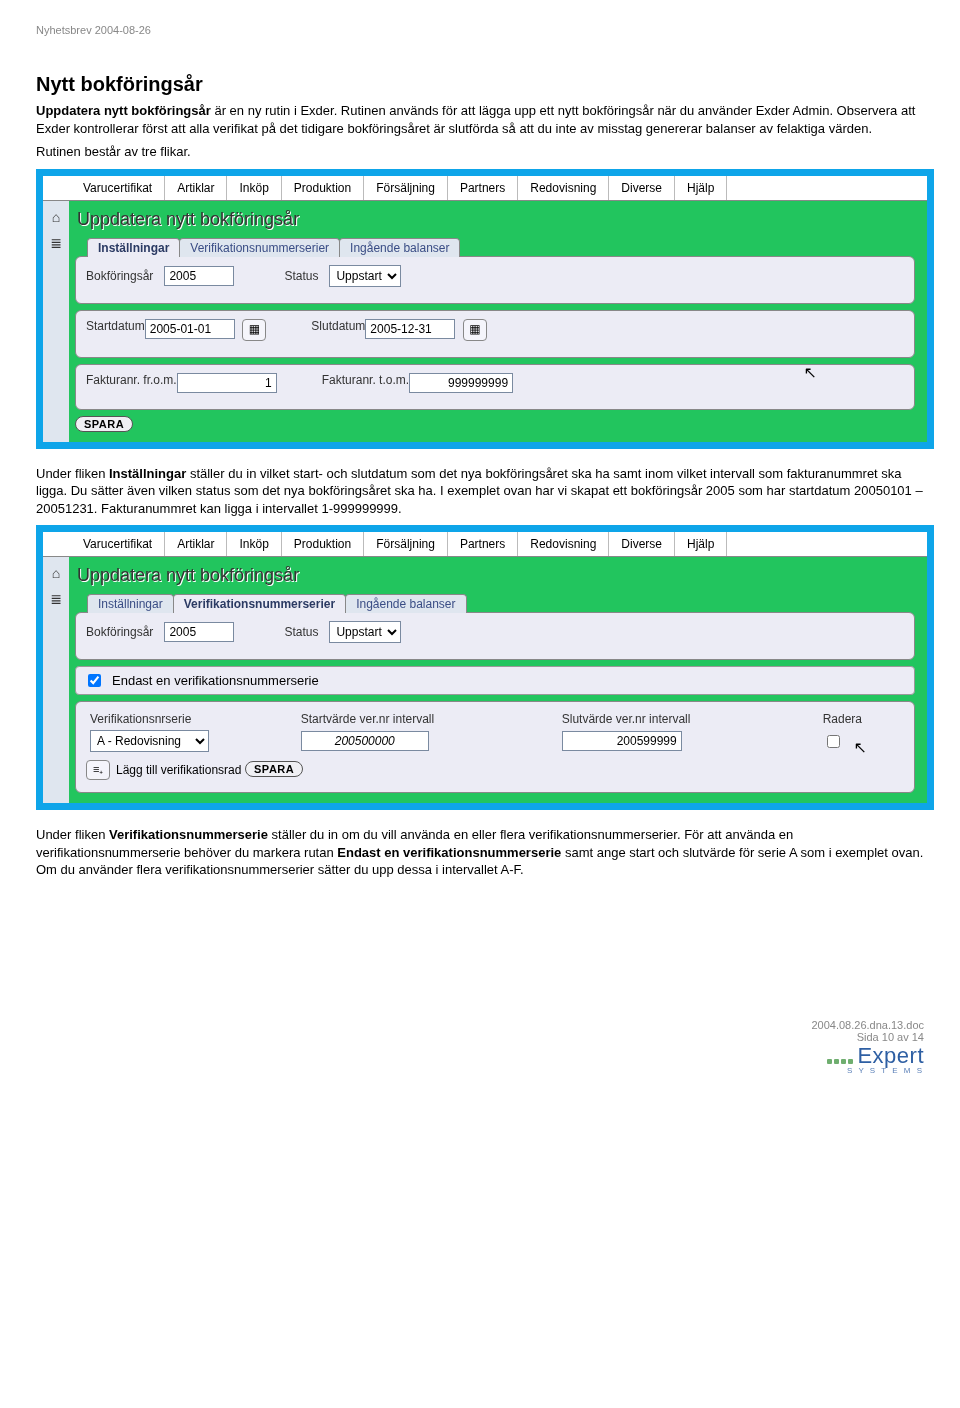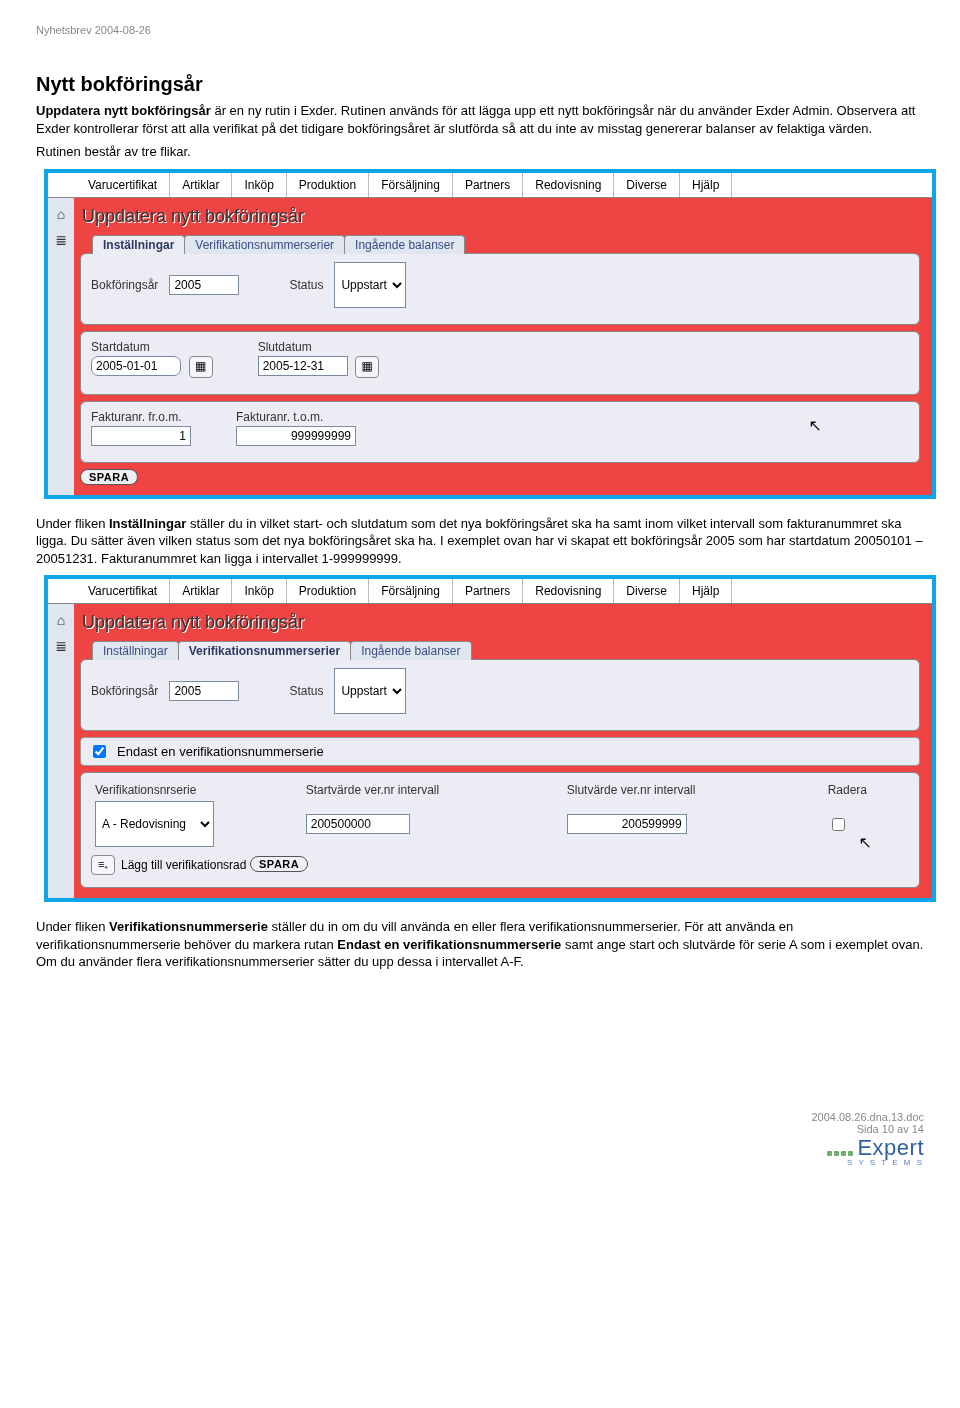--- a/index.html
+++ b/index.html
@@ -21,23 +21,23 @@
     font-size: 20px;
     font-weight: bold;
     margin: 0 0 6px 0;
   }
   p {
     margin: 0 0 6px 0;
     line-height: 1.35;
   }
   .bold { font-weight: bold; }
   .screenshot {
-    margin: 8px 0 16px 8px;
-    border: 4px solid #0ea5e9;
-    background: #ef4444;
+    margin: 8px 0 16px 0;
+    border: 7px solid #0ea5e9;
+    background: #22c55e;
     width: 884px;
   }
   .menu-bar {
     background: #fff;
     border-bottom: 1px solid #888;
     display: flex;
     align-items: center;
     height: 24px;
     font-size: 12px;
   }
@@ -100,21 +100,21 @@
     background: #ececf5;
     padding: 8px 10px 10px 10px;
     margin-top: -1px;
   }
   .form-row {
     display: flex;
     align-items: center;
     gap: 5px;
     margin-bottom: 6px;
   }
-  .field-group { display:flex; flex-direction:column; }
+  .field-group { display:flex; }
   .field-label {
     font-size: 12px;
     color: #333;
     margin-bottom: 2px;
   }
   .inline-label {
     font-size: 12px;
     color: #333;
     margin-right: 6px;
   }
@@ -122,21 +122,21 @@
     font-family: Arial, sans-serif;
     font-size: 12px;
     padding: 2px 4px;
     border: 1px solid #7a8aa0;
     background: #fff;
     box-sizing: border-box;
   }
   select.sel {
     font-family: Arial, sans-serif;
     font-size: 12px;
-    padding: 14px 2px;
+    padding: 2px 2px;
     border: 1px solid #7a8aa0;
     background: #fff;
   }
   .cal-btn {
     display:inline-block;
     width:22px; height:20px;
     border:1px solid #888;
     border-radius:4px;
     background:#f5f5fb;
     margin-left:4px;
@@ -280,42 +280,42 @@
           <select class="sel">
             <option>Uppstart</option>
           </select>
         </div>
       </div>
       <div class="form-panel" style="margin-top:6px">
         <div class="form-row">
           <div class="field-group">
             <span class="field-label">Startdatum</span>
             <span>
-              <input class="text" style="width: 90px; border-radius: 7px;" value="2005-01-01">
+              <input class="text" style="width: 90px;" value="2005-01-01">
               <span class="cal-btn">▦</span>
             </span>
           </div>
           <div class="field-group" style="margin-left:40px">
             <span class="field-label">Slutdatum</span>
             <span>
               <input class="text" style="width: 90px;" value="2005-12-31">
               <span class="cal-btn">▦</span>
             </span>
           </div>
         </div>
       </div>
       <div class="form-panel" style="margin-top:6px">
         <div class="form-row">
           <div class="field-group">
             <span class="field-label">Fakturanr. fr.o.m.</span>
             <input class="text" style="width: 100px; text-align: right;" value="1">
           </div>
           <div class="field-group" style="margin-left:40px">
             <span class="field-label">Fakturanr. t.o.m.</span>
-            <input class="text" style="width: 120px; text-align: right;" value="999999999">
+            <input class="text" style="width: 104px; text-align: right;" value="999999999">
           </div>
         </div>
       </div>
       <span class="save-btn">SPARA</span>
     </div>
   </div>
   <span class="cursor" style="right:110px; bottom:60px">↖</span>
 </div>
 
 <p>
@@ -371,21 +371,21 @@
             <th style="width:200px">Startvärde ver.nr intervall</th>
             <th style="width:200px">Slutvärde ver.nr intervall</th>
             <th style="width:60px">Radera</th>
           </tr>
           <tr>
             <td>
               <select class="sel" style="width:119px">
                 <option>A - Redovisning</option>
               </select>
             </td>
-            <td><input class="text" style="width: 104px; text-align: left;" value="200500000"></td>
+            <td><input class="text" style="width: 128px; text-align: center; font-style: italic;" value="200500000"></td>
             <td><input class="text" style="width: 120px; text-align: right;" value="200599999"></td>
             <td><input type="checkbox" style=""></td>
           </tr>
         </tbody>
           </table>
         <div class="add-row-btn">
           <span class="ico">≡₊</span>
           <span>Lägg till verifikationsrad</span>
         </div>
         <span class="save-btn">SPARA</span>

